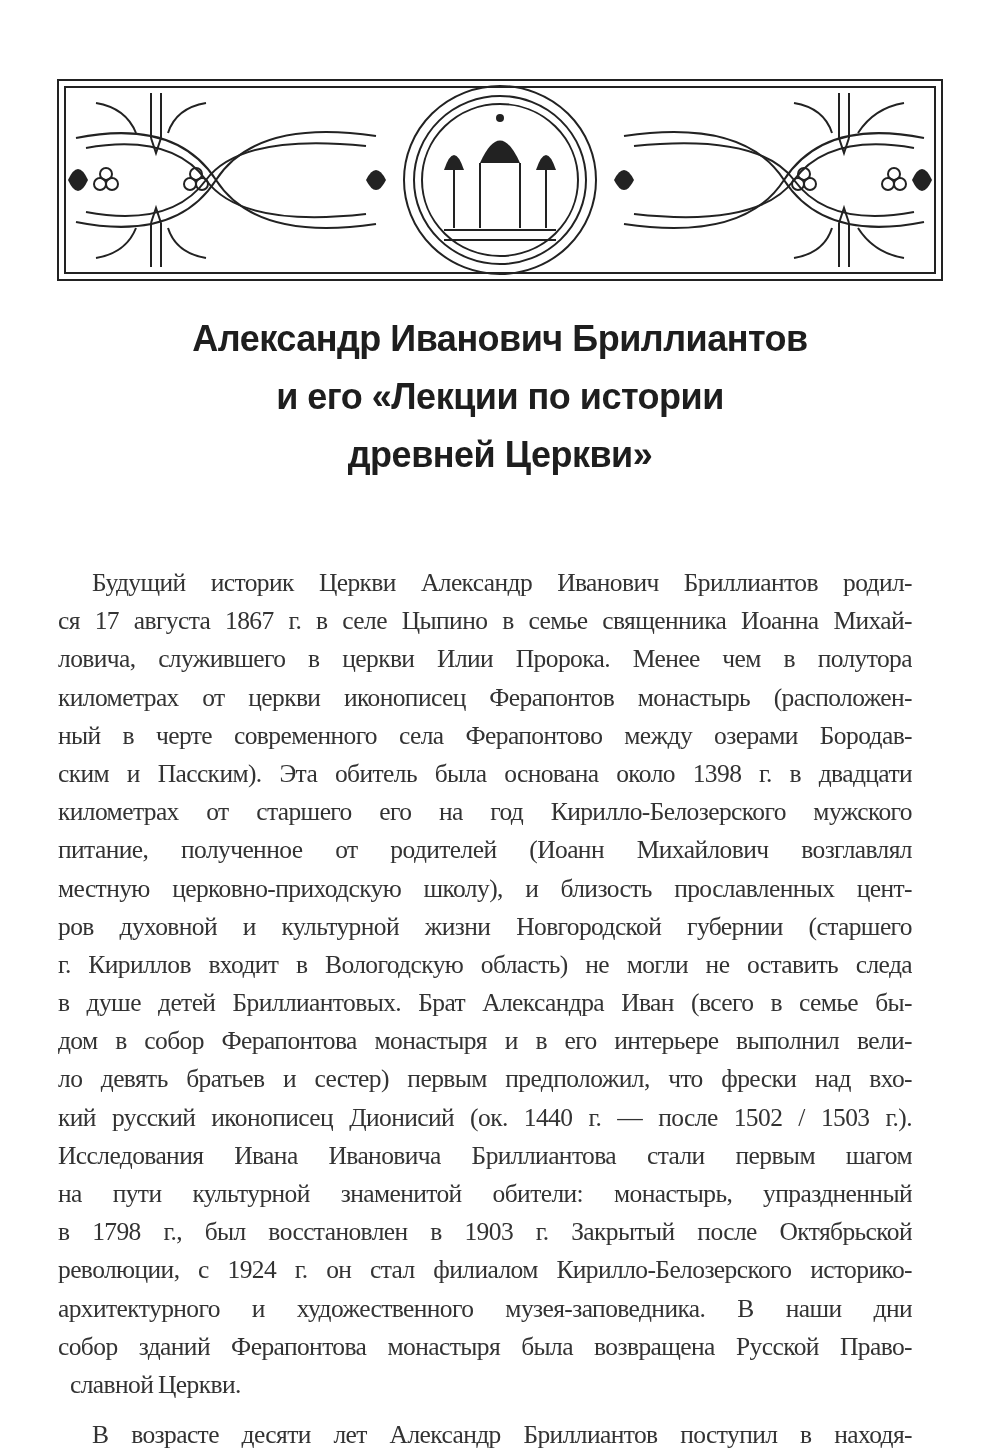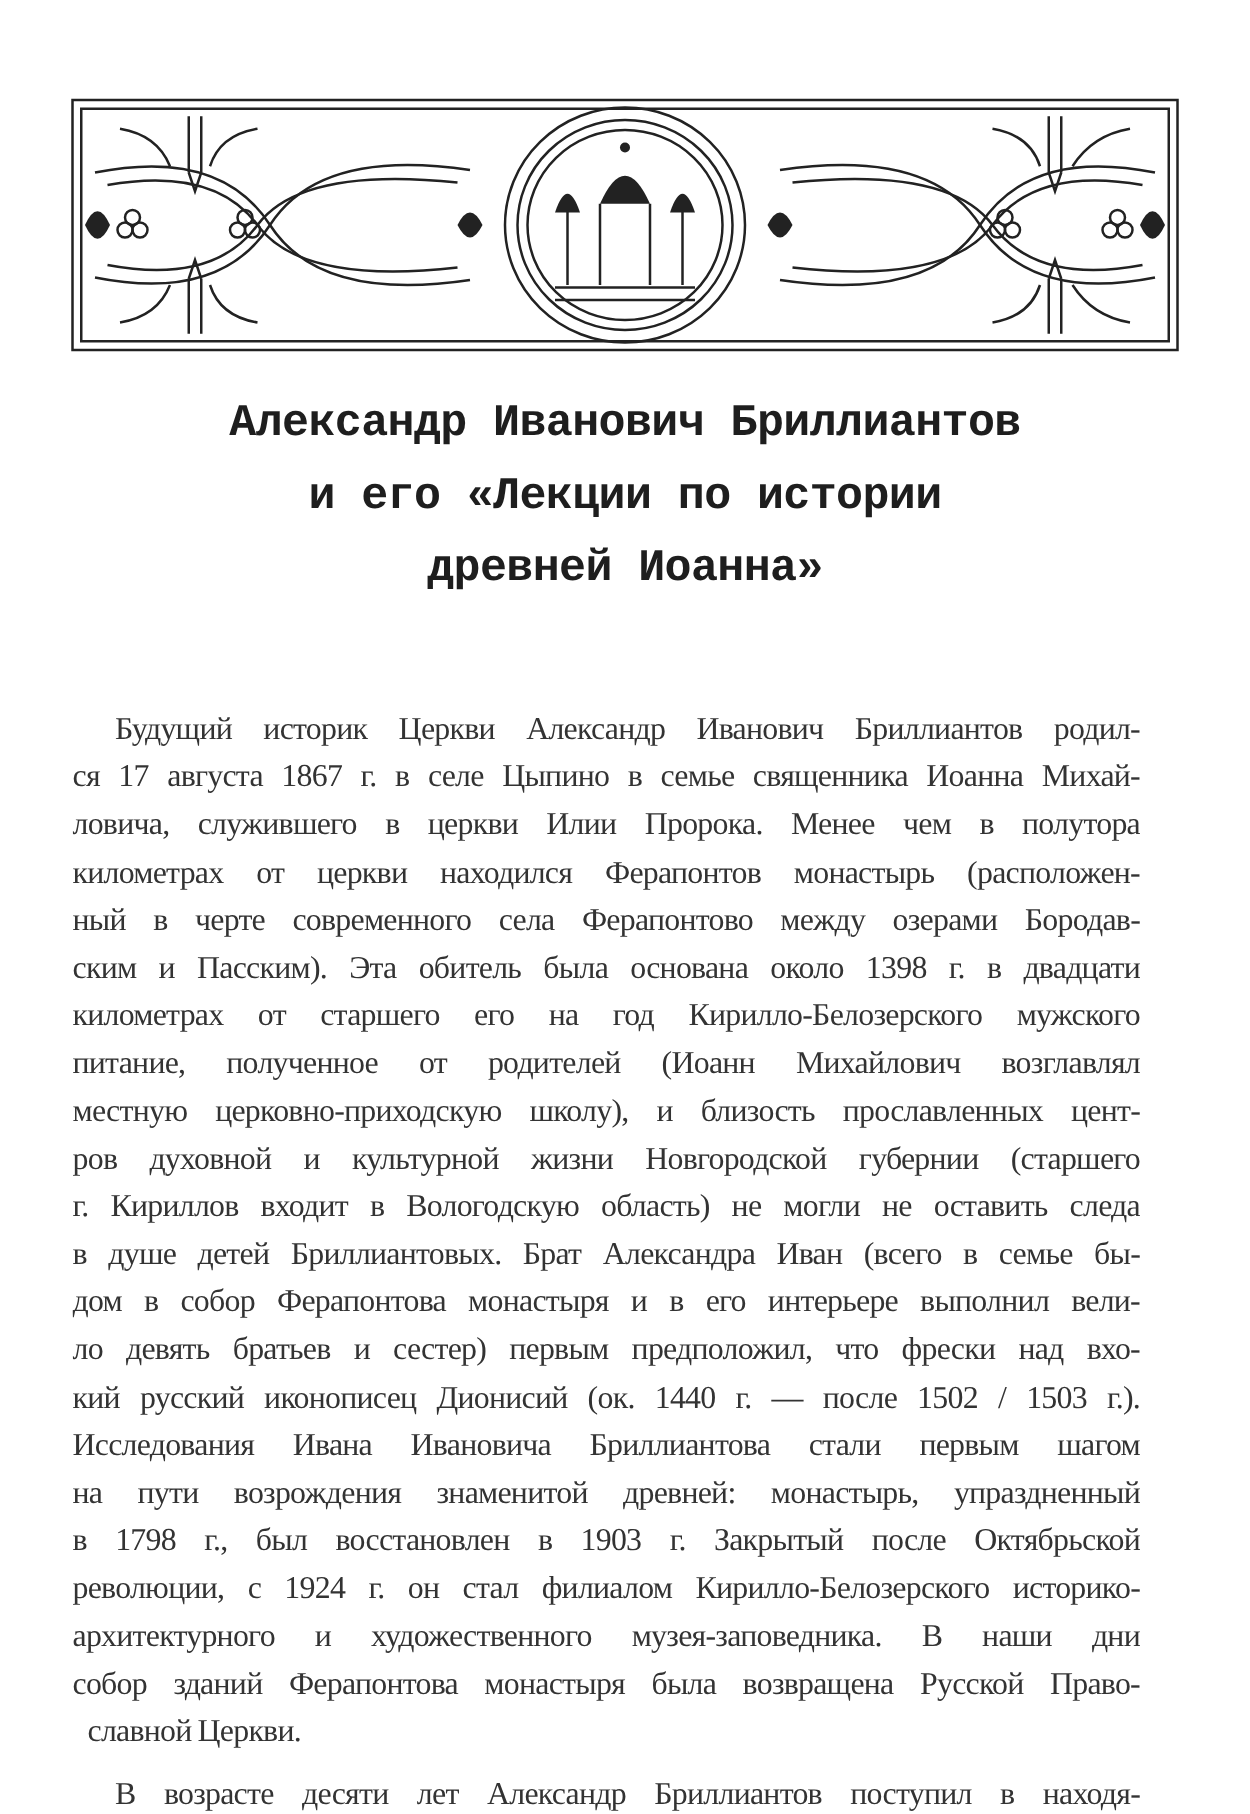--- a/index.html
+++ b/index.html
@@ -1,18 +1,18 @@
 <!DOCTYPE html>
 <html><head>
 <meta charset="utf-8">
 <style>
   html, body { margin: 0; padding: 0; background: #ffffff; }
   body { width: 1000px; height: 1451px; position: relative; overflow: hidden; font-family: "Liberation Serif", "DejaVu Serif", serif; color: #2a2a2a; }
   .ornament { position: absolute; left: 56px; top: 78px; width: 888px; height: 204px; }
-  .title { position: absolute; left: 0; top: 310px; width: 1000px; text-align: center; font-family: Liberation Mono, monospace; font-weight: bold; font-size: 36px; line-height: 58px; color: #1e1e1e; letter-spacing: -0.5px; }
+  .title { position: absolute; left: 0; top: 310px; width: 1000px; text-align: center; font-family: Liberation Sans, sans-serif; font-weight: bold; font-size: 36px; line-height: 58px; color: #1e1e1e; letter-spacing: -0.5px; }
   .title .tline { display: block; }
   .body { position: absolute; left: 58px; top: 552px; width: 854px; }
   .line { display: block; height: 38.2px; line-height: 38.2px; font-size: 25.5px; text-align: justify; text-align-last: justify; white-space: nowrap; overflow: hidden; color: #333; letter-spacing: -0.6px; word-spacing: -1px; font-family: "Liberation Serif", serif; transform-origin: left center; }
   .line.indent { padding-left: 34px; margin-top: 12px; }
   .line.last { text-align-last: left; margin-left: 12px; }
 </style>
 </head>
 <body>
 
 <div class="ornament">
@@ -80,41 +80,41 @@
       <path d="M876 102 Q866 80 856 102 Q866 124 876 102 Z"></path>
       <path d="M310 102 Q320 82 330 102 Q320 122 310 102 Z"></path>
       <path d="M578 102 Q568 82 558 102 Q568 122 578 102 Z"></path>
     </g>
   </svg>
 </div>
 
 <div class="title">
   <span class="tline">Александр Иванович Бриллиантов</span>
   <span class="tline">и его «Лекции по истории</span>
-  <span class="tline">древней Иоанна»</span>
+  <span class="tline">древней Церкви»</span>
 </div>
 
 <div class="body">
   <span class="line indent">Будущий историк Церкви Александр Иванович Бриллиантов родил-</span>
   <span class="line">ся 17 августа 1867 г. в селе Цыпино в семье священника Иоанна Михай-</span>
   <span class="line">ловича, служившего в церкви Илии Пророка. Менее чем в полутора</span>
-  <span class="line">километрах от церкви находился Ферапонтов монастырь (расположен-</span>
+  <span class="line">километрах от церкви иконописец Ферапонтов монастырь (расположен-</span>
   <span class="line">ный в черте современного села Ферапонтово между озерами Бородав-</span>
   <span class="line">ским и Пасским). Эта обитель была основана около 1398 г. в двадцати</span>
   <span class="line">километрах от старшего его на год Кирилло-Белозерского мужского</span>
   <span class="line">питание, полученное от родителей (Иоанн Михайлович возглавлял</span>
   <span class="line">местную церковно-приходскую школу), и близость прославленных цент-</span>
   <span class="line">ров духовной и культурной жизни Новгородской губернии (старшего</span>
   <span class="line">г. Кириллов входит в Вологодскую область) не могли не оставить следа</span>
   <span class="line">в душе детей Бриллиантовых. Брат Александра Иван (всего в семье бы-</span>
   <span class="line">дом в собор Ферапонтова монастыря и в его интерьере выполнил вели-</span>
   <span class="line">ло девять братьев и сестер) первым предположил, что фрески над вхо-</span>
   <span class="line">кий русский иконописец Дионисий (ок. 1440 г. — после 1502 / 1503 г.).</span>
   <span class="line">Исследования Ивана Ивановича Бриллиантова стали первым шагом</span>
-  <span class="line">на пути возрождения знаменитой древней: монастырь, упраздненный</span>
+  <span class="line">на пути культурной знаменитой обители: монастырь, упраздненный</span>
   <span class="line">в 1798 г., был восстановлен в 1903 г. Закрытый после Октябрьской</span>
   <span class="line">революции, с 1924 г. он стал филиалом Кирилло-Белозерского историко-</span>
   <span class="line">архитектурного и художественного музея-заповедника. В наши дни</span>
   <span class="line">собор зданий Ферапонтова монастыря была возвращена Русской Право-</span>
   <span class="line last">славной Церкви.</span>
   <span class="line indent">В возрасте десяти лет Александр Бриллиантов поступил в находя-</span>
 
 </div>
 
 </body></html>

